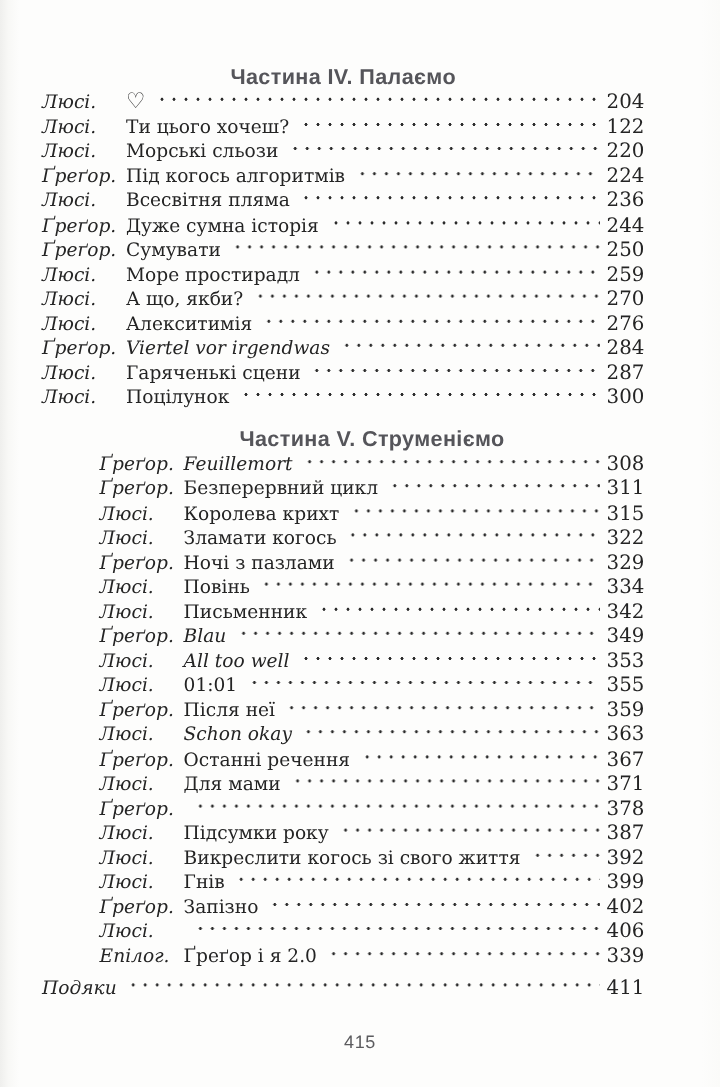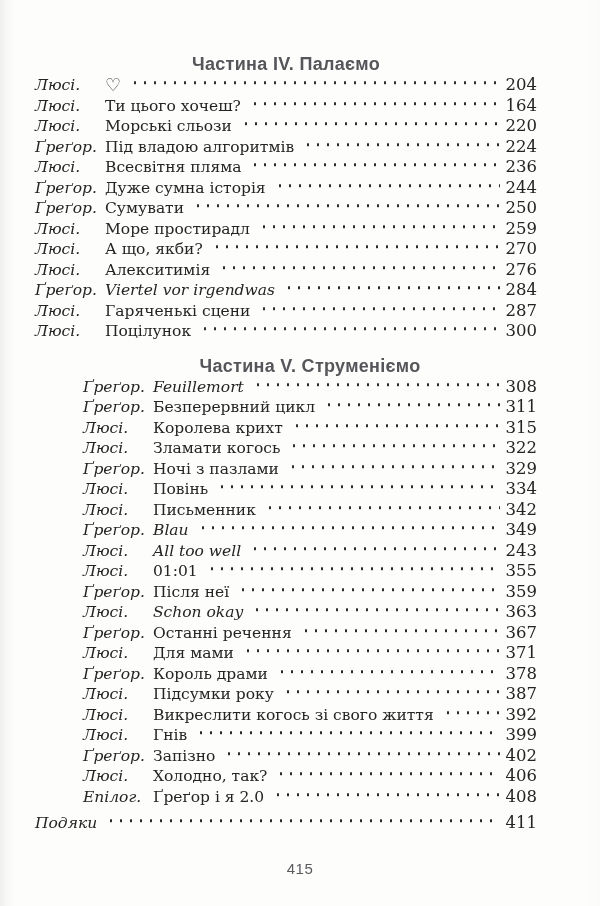--- a/index.html
+++ b/index.html
@@ -107,31 +107,31 @@
           <div class="toc-row">
             <span class="speaker">Люсі.</span>
             <span class="title heart">♡</span>
             <span class="leader"></span>
             <span class="pagenum">204</span>
           </div>
           <div class="toc-row">
             <span class="speaker">Люсі.</span>
             <span class="title">Ти цього хочеш?</span>
             <span class="leader"></span>
-            <span class="pagenum">164</span>
+            <span class="pagenum">122</span>
           </div>
           <div class="toc-row">
             <span class="speaker">Люсі.</span>
             <span class="title">Морські сльози</span>
             <span class="leader"></span>
             <span class="pagenum">220</span>
           </div>
           <div class="toc-row">
             <span class="speaker">Ґреґор.</span>
-            <span class="title">Під владою алгоритмів</span>
+            <span class="title">Під когось алгоритмів</span>
             <span class="leader"></span>
             <span class="pagenum">224</span>
           </div>
           <div class="toc-row">
             <span class="speaker">Люсі.</span>
             <span class="title">Всесвітня пляма</span>
             <span class="leader"></span>
             <span class="pagenum">236</span>
           </div>
           <div class="toc-row">
@@ -230,21 +230,21 @@
           <div class="toc-row">
             <span class="speaker">Ґреґор.</span>
             <span class="title italic">Blau</span>
             <span class="leader"></span>
             <span class="pagenum">349</span>
           </div>
           <div class="toc-row">
             <span class="speaker">Люсі.</span>
             <span class="title italic">All too well</span>
             <span class="leader"></span>
-            <span class="pagenum">243</span>
+            <span class="pagenum">353</span>
           </div>
           <div class="toc-row">
             <span class="speaker">Люсі.</span>
             <span class="title">01:01</span>
             <span class="leader"></span>
             <span class="pagenum">355</span>
           </div>
           <div class="toc-row">
             <span class="speaker">Ґреґор.</span>
             <span class="title">Після неї</span>
@@ -264,21 +264,20 @@
             <span class="pagenum">367</span>
           </div>
           <div class="toc-row">
             <span class="speaker">Люсі.</span>
             <span class="title">Для мами</span>
             <span class="leader"></span>
             <span class="pagenum">371</span>
           </div>
           <div class="toc-row">
             <span class="speaker">Ґреґор.</span>
-            <span class="title">Король драми</span>
             <span class="leader"></span>
             <span class="pagenum">378</span>
           </div>
           <div class="toc-row">
             <span class="speaker">Люсі.</span>
             <span class="title">Підсумки року</span>
             <span class="leader"></span>
             <span class="pagenum">387</span>
           </div>
           <div class="toc-row">
@@ -294,29 +293,28 @@
             <span class="pagenum">399</span>
           </div>
           <div class="toc-row">
             <span class="speaker">Ґреґор.</span>
             <span class="title">Запізно</span>
             <span class="leader"></span>
             <span class="pagenum">402</span>
           </div>
           <div class="toc-row">
             <span class="speaker">Люсі.</span>
-            <span class="title">Холодно, так?</span>
             <span class="leader"></span>
             <span class="pagenum">406</span>
           </div>
           <div class="toc-row">
             <span class="speaker">Епілог.</span>
             <span class="title">Ґреґор і я 2.0</span>
             <span class="leader"></span>
-            <span class="pagenum">408</span>
+            <span class="pagenum">339</span>
           </div>
         </section>
       </div>
 
     <div class="toc-row ack-row">
       <span class="title">Подяки</span>
       <span class="leader"></span>
       <span class="pagenum">411</span>
     </div>
   </div>

